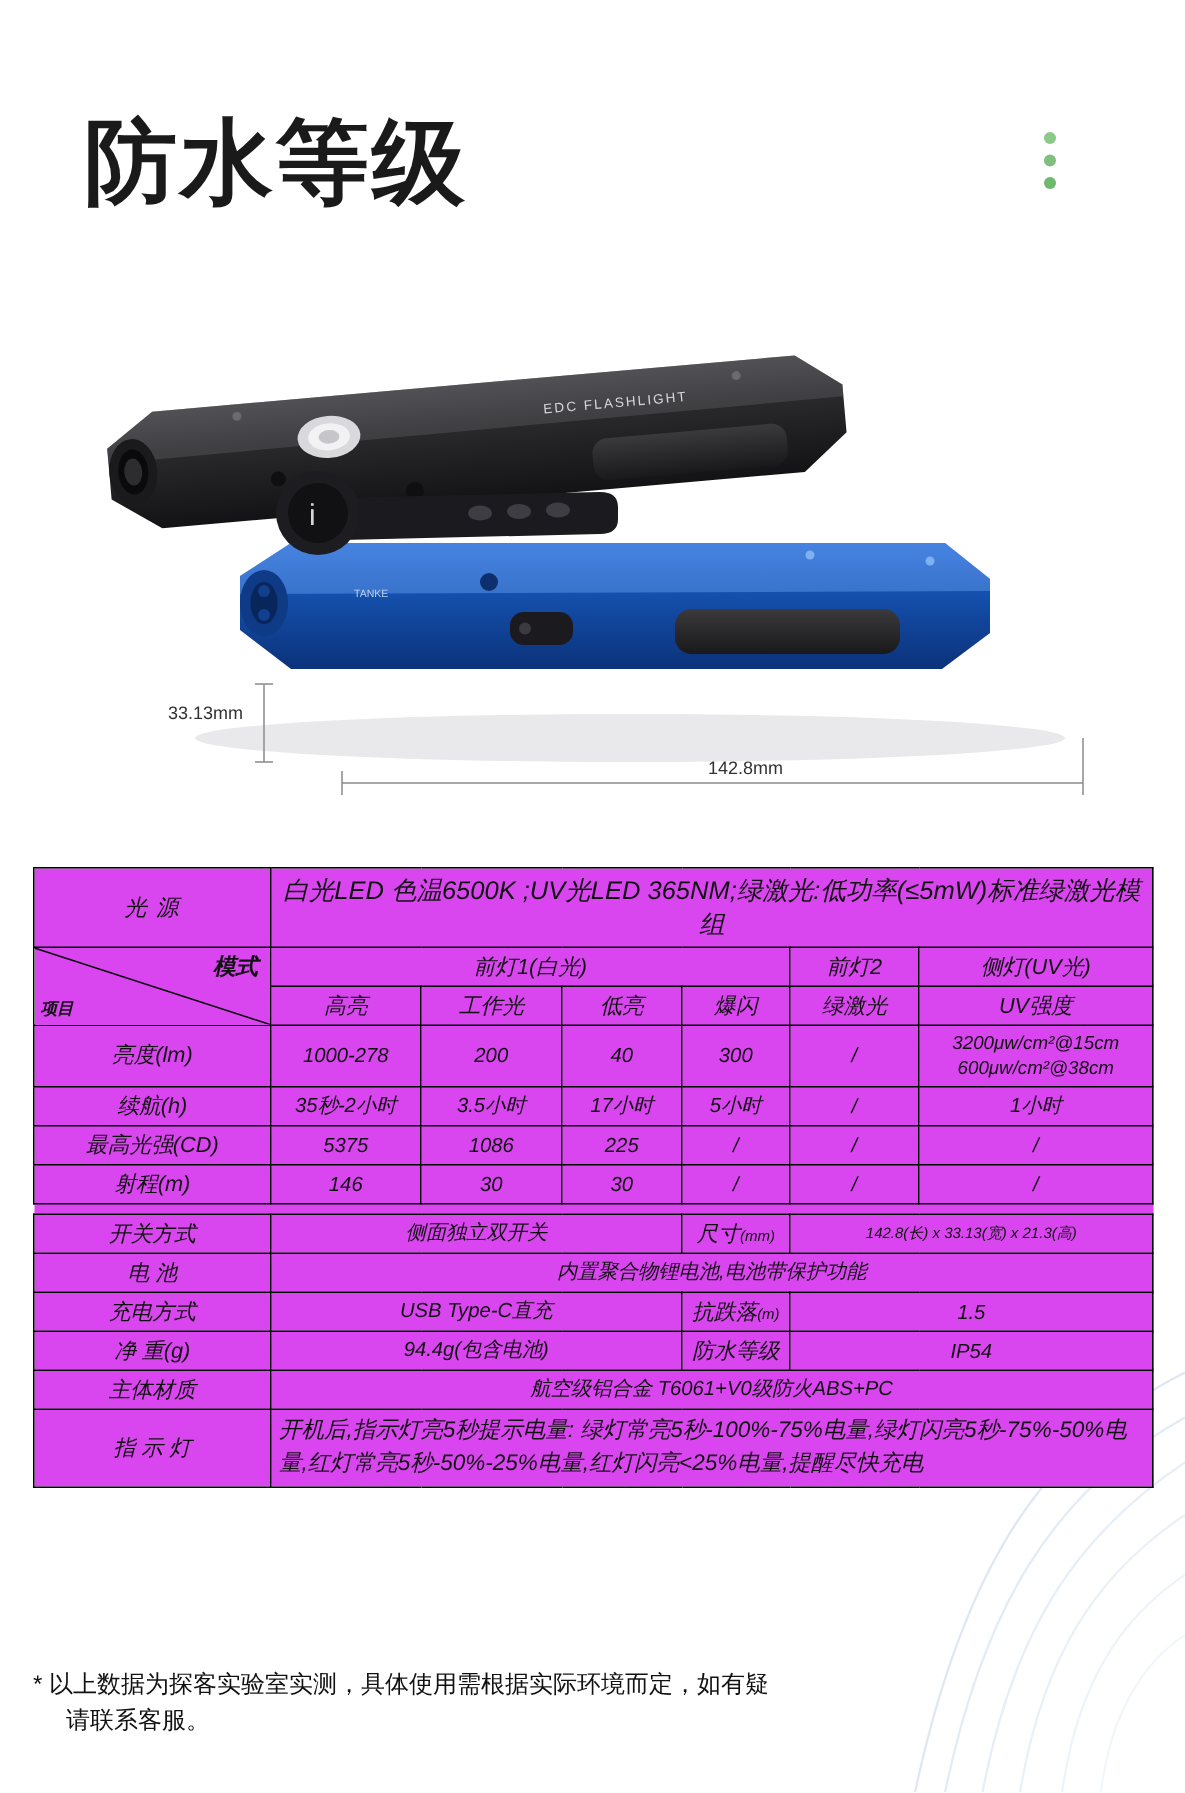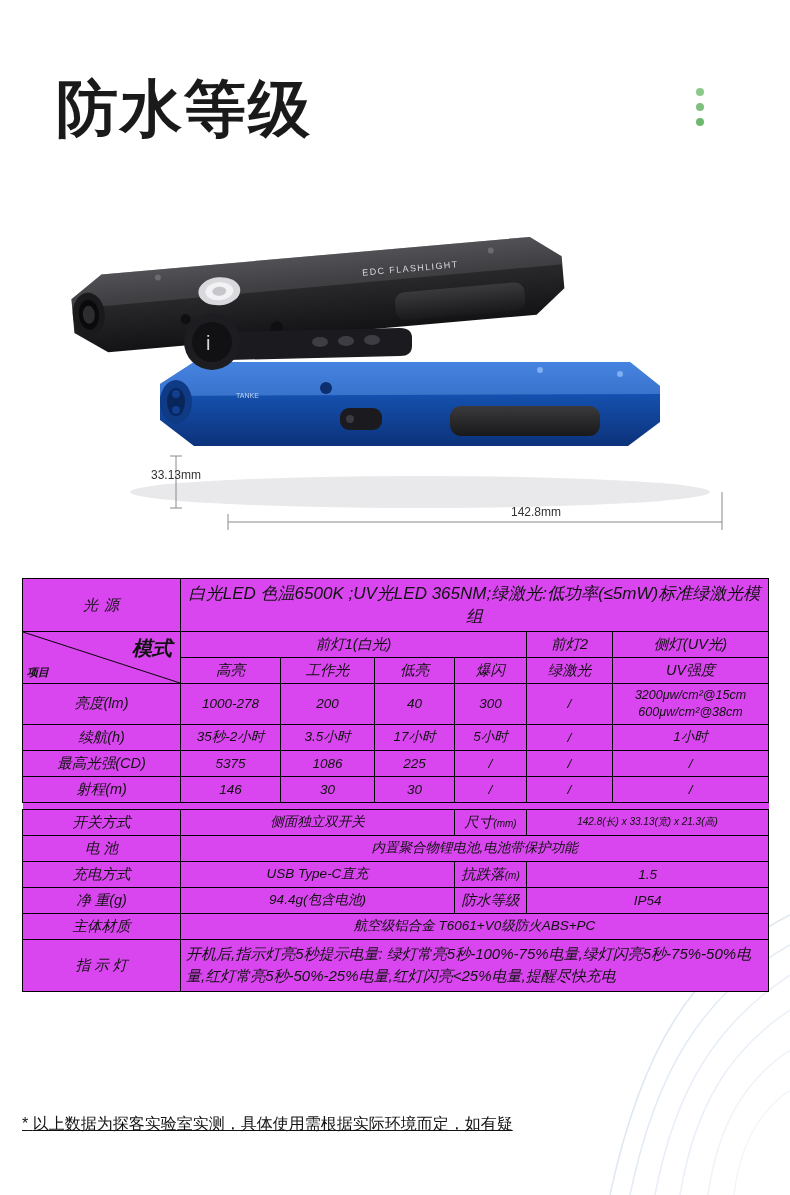--- a/index.html
+++ b/index.html
@@ -28,21 +28,21 @@
   .dots span { display:block; width:8px; height:8px; border-radius:50%; background:#7fc77f; }
   .dots span:nth-child(1){ background:#8ac98a; }
   .dots span:nth-child(2){ background:#7fc07f; }
   .dots span:nth-child(3){ background:#6fb96f; }
 
   
   .photo {
     position:absolute; left:0; top:230px; width:790px; height:320px;
   }
   .dim-label {
-    position:absolute; font-size:12px; color:#333;margin-left:39px;
+    position:absolute; font-size:12px; color:#333;
   }
   .dim-h { left:112px; top:468px; }
   .dim-w { left:472px; top:505px; }
 
   
   .spec-wrap {
     position:absolute; left:22px; top:578px; width:746px;
   }
   table.spec {
     border-collapse:collapse; width:746px; font-size:13.5px; color:#111;
@@ -58,32 +58,32 @@
   td.hdr-sm { background:#ececec; font-weight:bold; font-size:14.5px;margin-top:29px; }
   td.left { text-align:left; padding-left:8px; }
   td.tall { height:36px; }
   .diag {
     position:relative; background:#ececec; height:52px; padding:0;
   }
   .diag .line {
     position:absolute; left:0; top:0; width:100%; height:100%;
   }
   .diag .m {
-    position:absolute; right:8px; top:3px; font-weight:bold; font-size:20px;
+    position:absolute; right:8px; top:3px; font-weight:bold; font-size:15px;
   }
   .diag .i {
     position:absolute; left:4px; bottom:3px; font-weight:bold; font-size:11px;
   }
   .sub { font-size:10px; }
   .two-line { line-height:1.35; }
   .spacer-row td { border:none !important; height:7px; padding:0; background:#fff; }
 
   .note {
     position:absolute; left:22px; top:1112px; width:750px;
-    font-size:16px; color:#111; line-height:1.5;text-decoration:underline;
+    font-size:16px; color:#111; line-height:1.5;
   }
   .note .star { font-size:16px; }
   .note .ind { display:block; padding-left:22px; }
 </style>
 </head>
 <body>
 
 <svg class="bg-curves" viewBox="0 0 300 320" preserveAspectRatio="none">
   <path d="M300 40 C 200 90, 150 180, 120 320" stroke="#dfe7f2" stroke-width="1.5" fill="none"></path>
   <path d="M300 70 C 210 120, 165 200, 140 320" stroke="#e3ebf5" stroke-width="1.5" fill="none"></path>
@@ -309,13 +309,14 @@
     <td class="hdr-sm">指 示 灯</td>
     <td class="left" colspan="6" style="font-size:15px; line-height:1.5; text-align:left">开机后,指示灯亮5秒提示电量: 绿灯常亮5秒-100%-75%电量,绿灯闪亮5秒-75%-50%电量,红灯常亮5秒-50%-25%电量,红灯闪亮&lt;25%电量,提醒尽快充电</td>
   </tr>
 </tbody>
     </table>
 </div>
 
 <div class="note">
   <span class="star">*</span>
   <span>以上数据为探客实验室实测，具体使用需根据实际环境而定，如有疑</span>
+  <span class="ind">请联系客服。</span>
 </div>
 
 </body></html>

